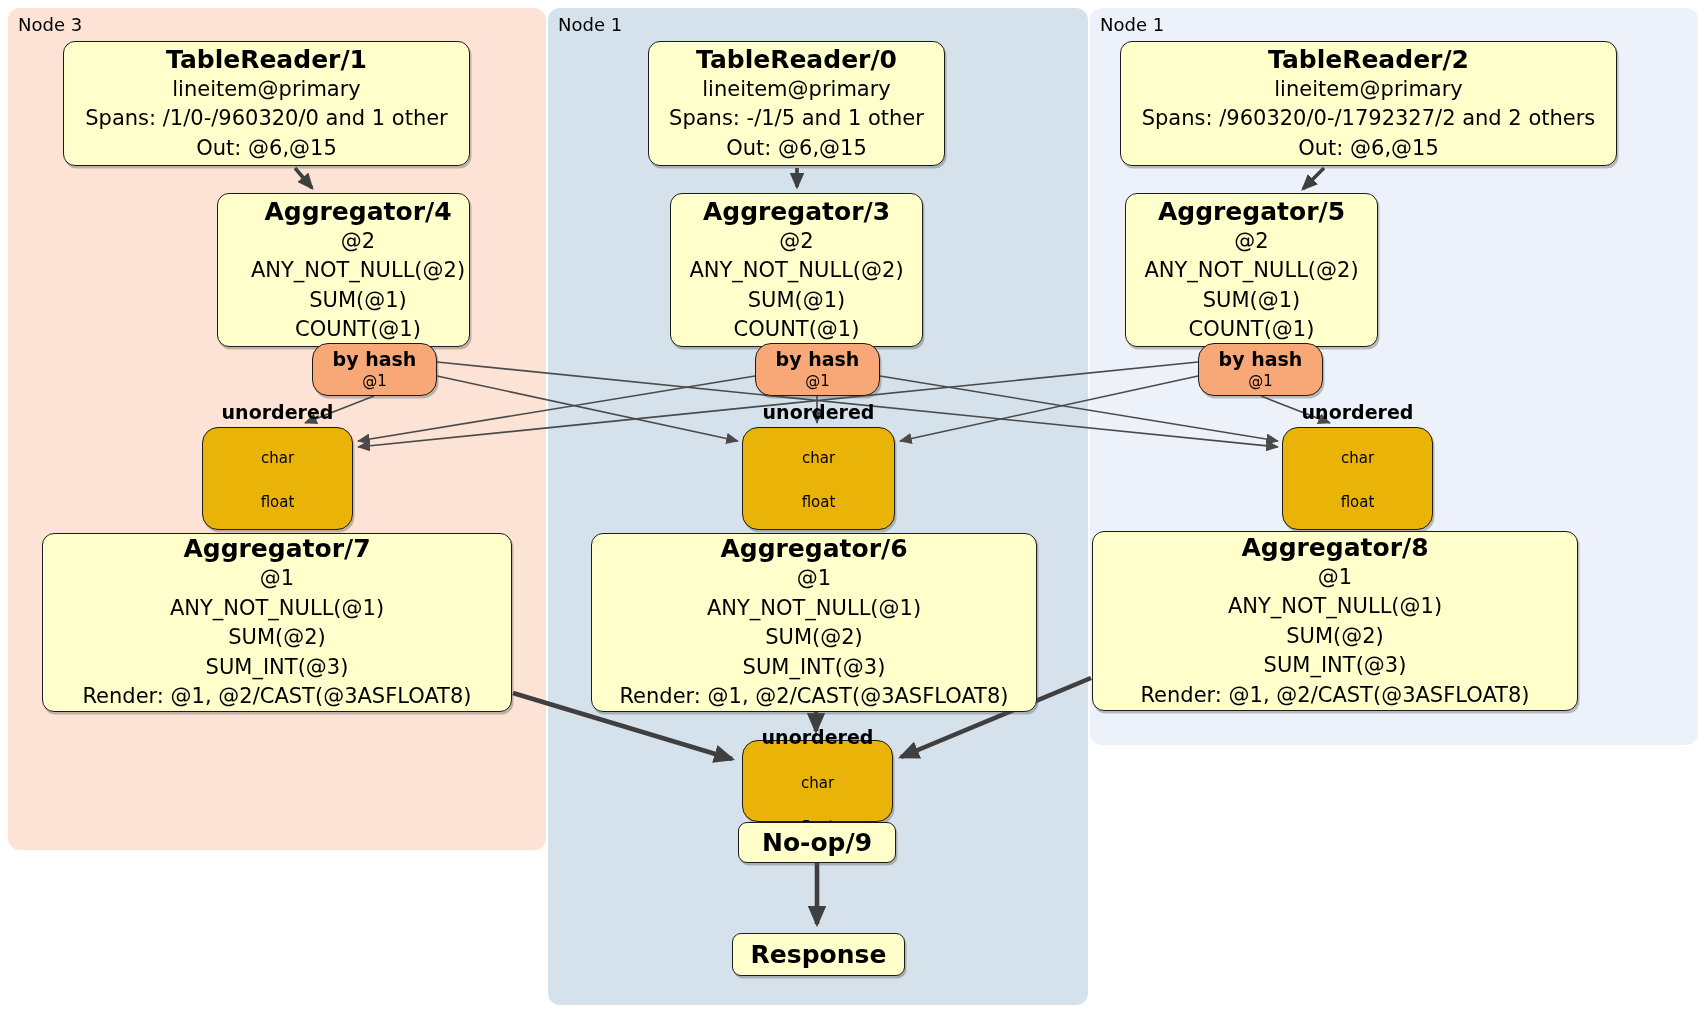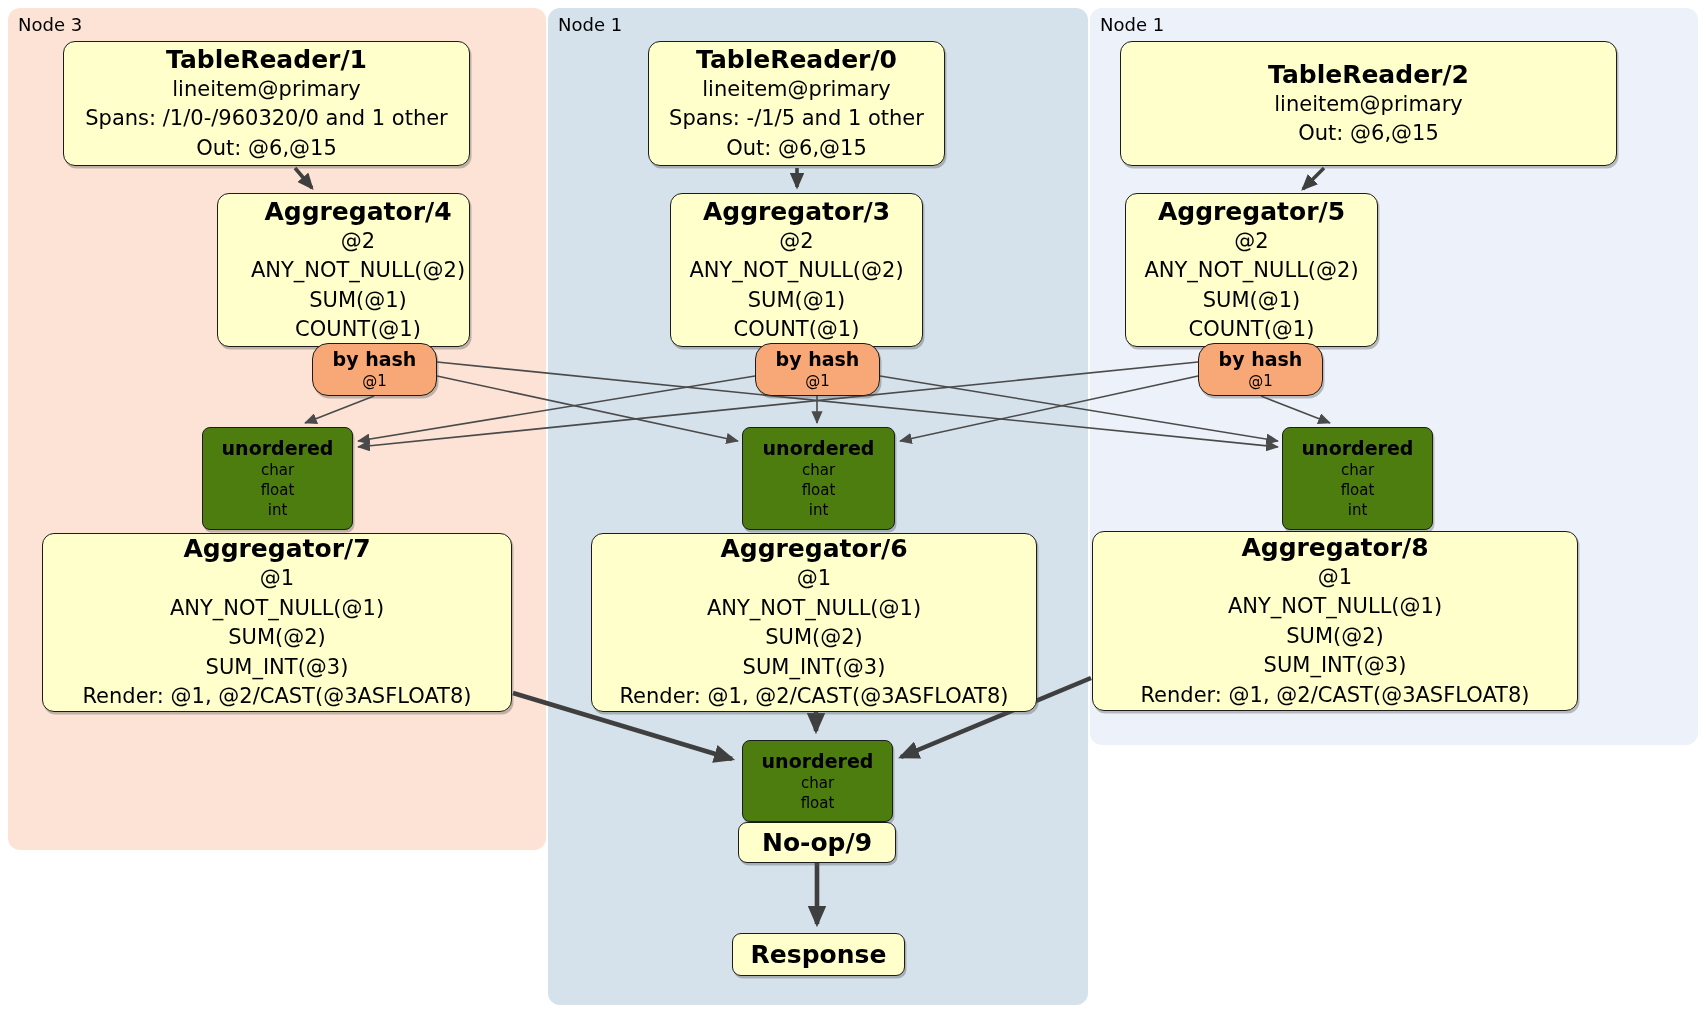--- a/index.html
+++ b/index.html
@@ -6,21 +6,21 @@
   #canvas{position:relative;width:1706px;height:1016px;background:#ffffff;
           font-family:"DejaVu Sans","Liberation Sans",sans-serif;overflow:hidden;}
   .panel{position:absolute;border-radius:12px;z-index:0;}
   .panel-label{position:absolute;left:10px;top:6px;font-size:18px;color:#000;}
   #edges{position:absolute;left:0;top:0;z-index:1;}
   .box{position:absolute;box-sizing:border-box;border:1.7px solid #1c1c1c;
        display:flex;flex-direction:column;justify-content:center;align-items:center;
        text-align:center;z-index:2;box-shadow:1.5px 2.5px 0 rgba(80,80,80,0.35);}
   .proc{background:#ffffcc;border-radius:12px;}
   .router{background:#f8a877;border-radius:16px;z-index:3;}
-  .sync{background:#4d7c0f;border-radius:8px;}
+  .sync{background:#eab308;border-radius:16px;gap:24px;}
   .title{font-size:25px;font-weight:bold;line-height:31px;white-space:nowrap;color:#000;}
   .ln{font-size:21px;line-height:29.5px;white-space:nowrap;color:#000;}
   .mini-title{font-size:19px;font-weight:bold;line-height:23px;color:#000;}
   .mini-ln{font-size:15px;line-height:20px;color:#000;}
   .small-box-title{font-size:25px;font-weight:bold;color:#000;white-space:nowrap;}
 </style>
 </head>
 <body>
 
 <div id="canvas">
@@ -126,20 +126,21 @@
     <div class="ln">@1</div>
     <div class="ln">ANY_NOT_NULL(@1)</div>
     <div class="ln">SUM(@2)</div>
     <div class="ln">SUM_INT(@3)</div>
     <div class="ln">Render: @1, @2/CAST(@3ASFLOAT8)</div>
   </div>
 
   <div class="box proc" style="left:1120px;top:41px;width:497px;height:125px;">
     <div class="title">TableReader/2</div>
     <div class="ln">lineitem@primary</div>
+    <div class="ln">Spans: /960320/0-/1792327/2 and 2 others</div>
     <div class="ln">Out: @6,@15</div>
   </div>
   <div class="box proc" style="left:1125px;top:193px;width:253px;height:154px;">
     <div class="title">Aggregator/5</div>
     <div class="ln">@2</div>
     <div class="ln">ANY_NOT_NULL(@2)</div>
     <div class="ln">SUM(@1)</div>
     <div class="ln">COUNT(@1)</div>
   </div>
   <div class="box router" style="left:1198px;top:343px;width:125px;height:53px;">

